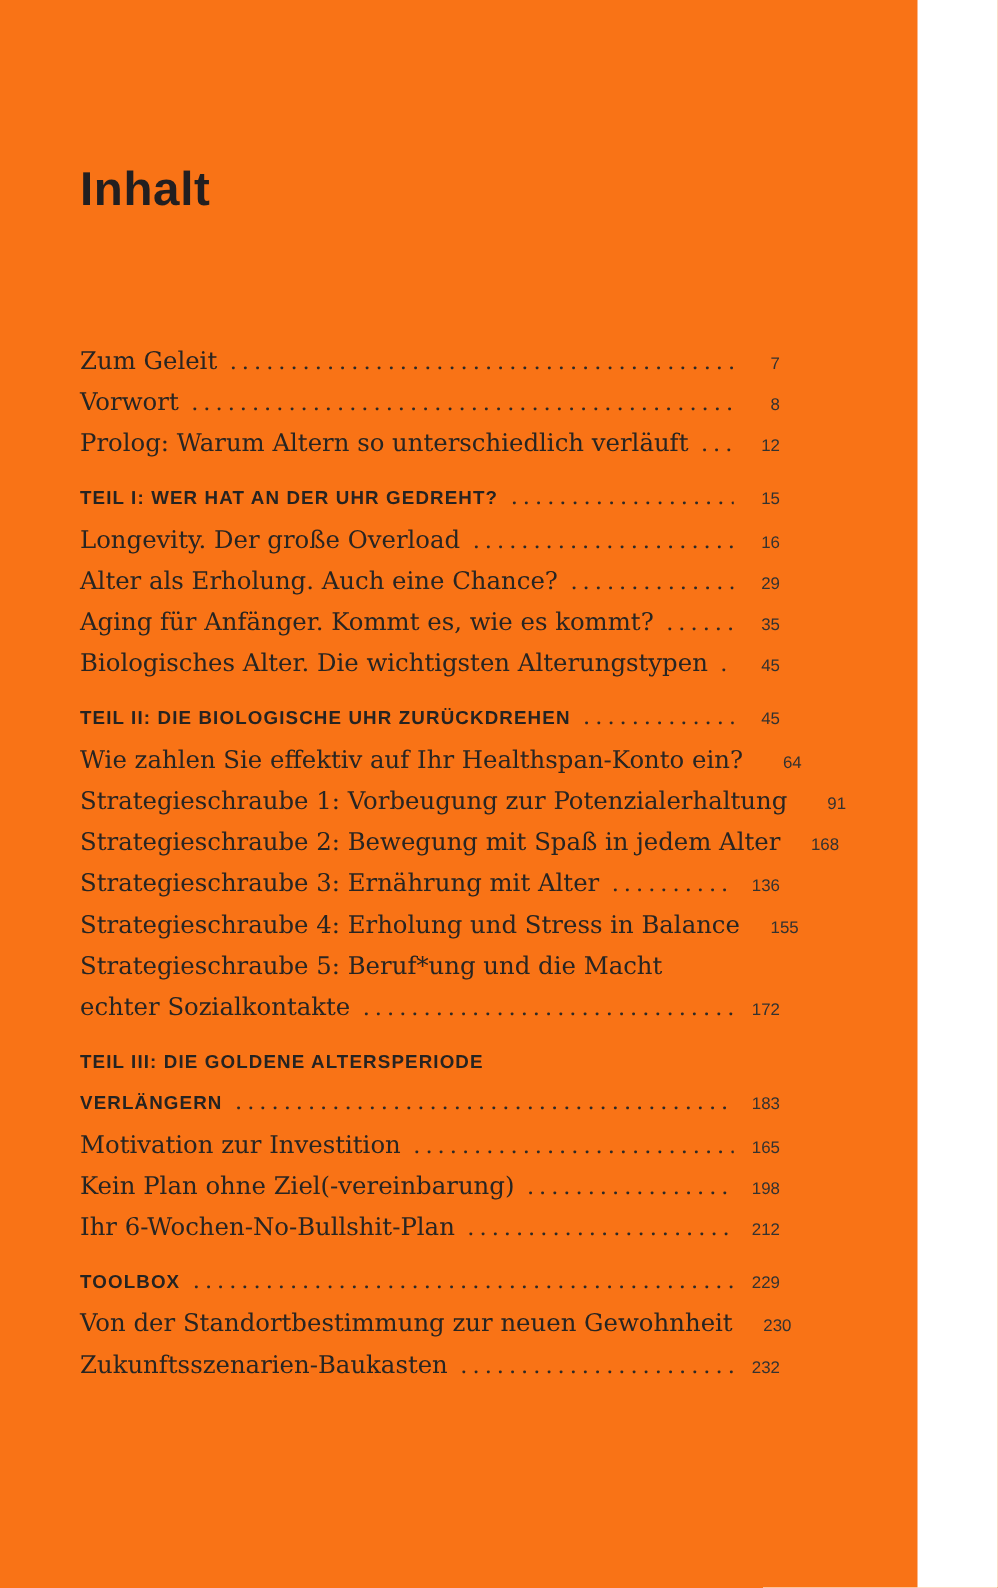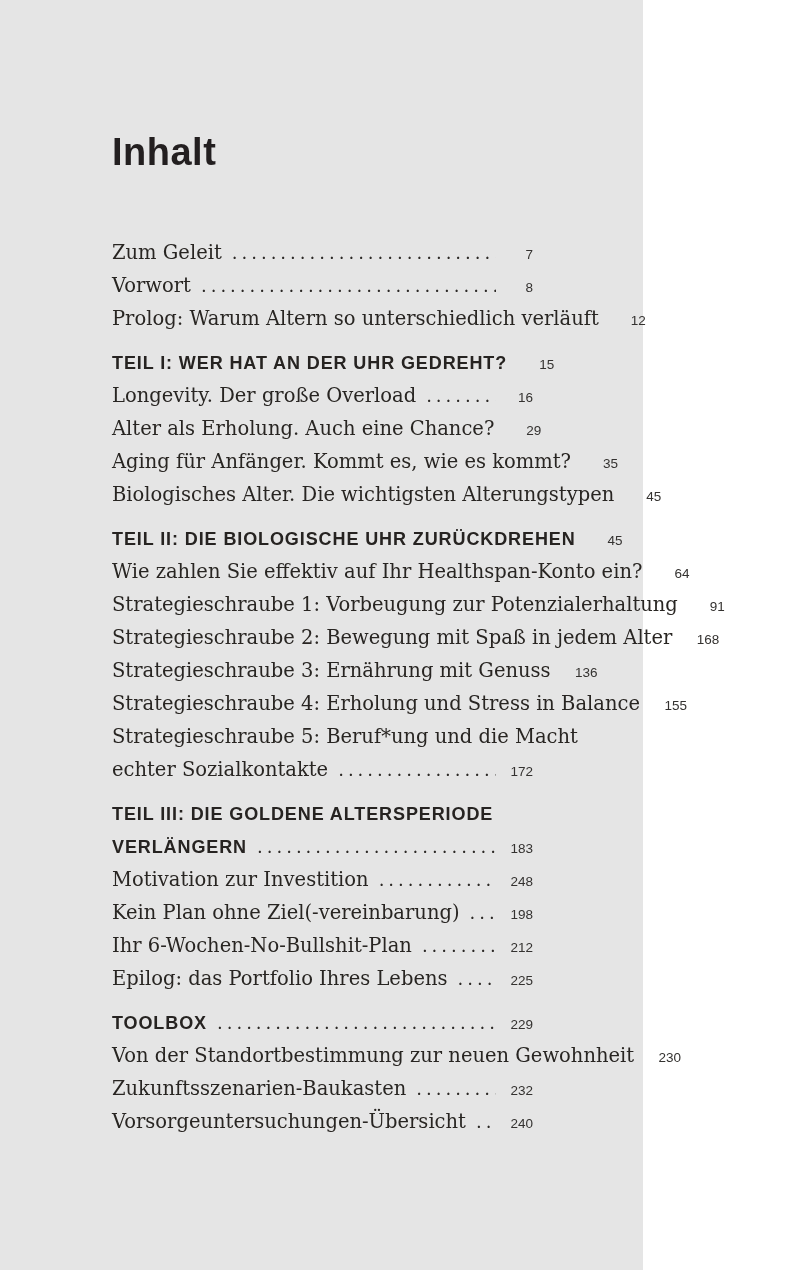--- a/index.html
+++ b/index.html
@@ -9,24 +9,24 @@
   }
   body {
     width: 798px;
     height: 1270px;
     overflow: hidden;
     font-family: "DejaVu Serif", serif;
     color: #282522;
   }
   .page {
     box-sizing: border-box;
-    width: 643px;
+    width: 734px;
     height: 1270px;
-    padding: 131px 110px 0 112px;
-    background: #e5e5e5;
+    padding: 131px 110px 0 64px;
+    background: #f97316;
   }
   .title {
     margin: 0;
     font-family: "Liberation Sans", sans-serif;
     font-weight: 700;
     font-size: 38px;
     letter-spacing: 0.5px;
     color: #231f20;
   }
   .toc {
@@ -40,25 +40,26 @@
   }
   .row.gap {
     margin-top: 11px;
   }
   .label {
     flex: 0 0 auto;
     white-space: nowrap;
     font-family: "DejaVu Serif", serif;
     font-size: 19.5px;
     color: #282522;
+    margin-top: 36px;
   }
   .section .label {
     font-family: "Liberation Sans", sans-serif;
     font-weight: 700;
-    font-size: 18px;
+    font-size: 15px;
     letter-spacing: 0.9px;
     color: #262321;
   }
   .dots {
     flex: 1 1 auto;
     min-width: 0;
     overflow: hidden;
     white-space: nowrap;
     margin: 0 9px 0 10px;
   }
@@ -154,21 +155,21 @@
     <span class="pnum">91</span>
   </div>
 
   <div class="row">
     <span class="label">Strategieschraube 2: Bewegung mit Spaß in jedem Alter</span>
     <span class="dots"></span>
     <span class="pnum">168</span>
   </div>
 
   <div class="row">
-    <span class="label">Strategieschraube 3: Ernährung mit Genuss</span>
+    <span class="label">Strategieschraube 3: Ernährung mit Alter</span>
     <span class="dots"></span>
     <span class="pnum">136</span>
   </div>
 
   <div class="row">
     <span class="label">Strategieschraube 4: Erholung und Stress in Balance</span>
     <span class="dots"></span>
     <span class="pnum">155</span>
   </div>
 
@@ -192,59 +193,49 @@
 
   <div class="row section">
     <span class="label">VERLÄNGERN</span>
     <span class="dots"></span>
     <span class="pnum">183</span>
   </div>
 
   <div class="row">
     <span class="label">Motivation zur Investition</span>
     <span class="dots"></span>
-    <span class="pnum">248</span>
+    <span class="pnum">165</span>
   </div>
 
   <div class="row">
     <span class="label">Kein Plan ohne Ziel(-vereinbarung)</span>
     <span class="dots"></span>
     <span class="pnum">198</span>
   </div>
 
 
   <div class="row">
     <span class="label">Ihr 6-Wochen-No-Bullshit-Plan</span>
     <span class="dots"></span>
     <span class="pnum">212</span>
   </div>
 
-  <div class="row">
-    <span class="label">Epilog: das Portfolio Ihres Lebens</span>
-    <span class="dots"></span>
-    <span class="pnum">225</span>
-  </div>
 
   <div class="row section gap">
     <span class="label">TOOLBOX</span>
     <span class="dots"></span>
     <span class="pnum">229</span>
   </div>
 
   <div class="row">
     <span class="label">Von der Standortbestimmung zur neuen Gewohnheit</span>
     <span class="dots"></span>
     <span class="pnum">230</span>
   </div>
 
   <div class="row">
     <span class="label">Zukunftsszenarien-Baukasten</span>
     <span class="dots"></span>
     <span class="pnum">232</span>
   </div>
 
-  <div class="row">
-    <span class="label">Vorsorgeuntersuchungen-Übersicht</span>
-    <span class="dots"></span>
-    <span class="pnum">240</span>
-  </div>
 </div>
 </div>
 
 </body></html>

